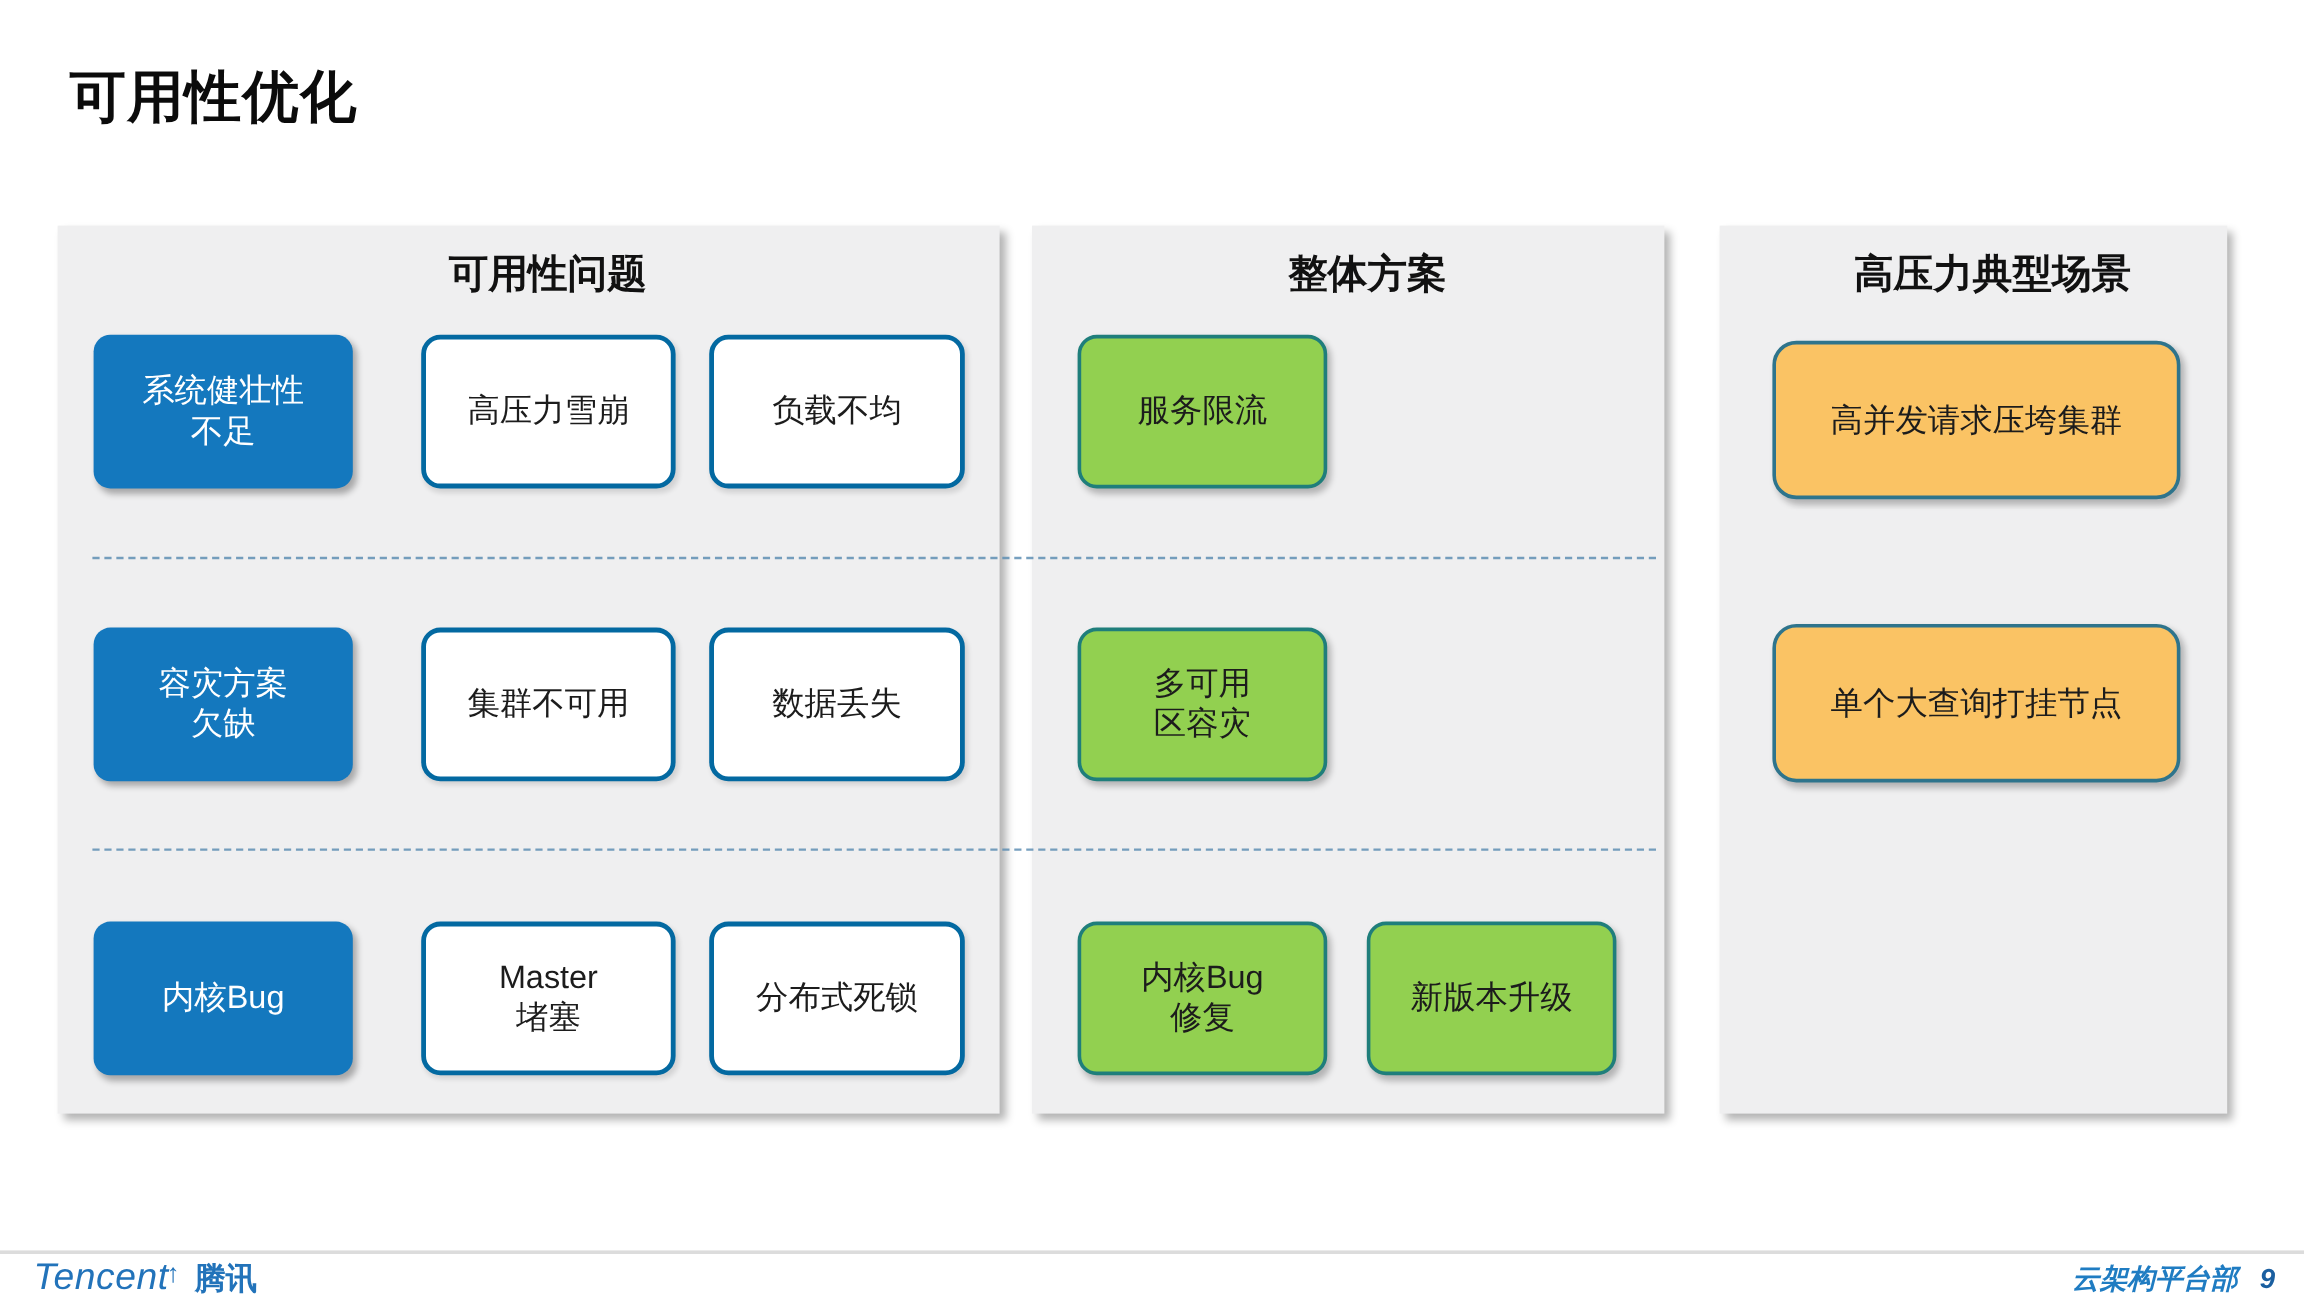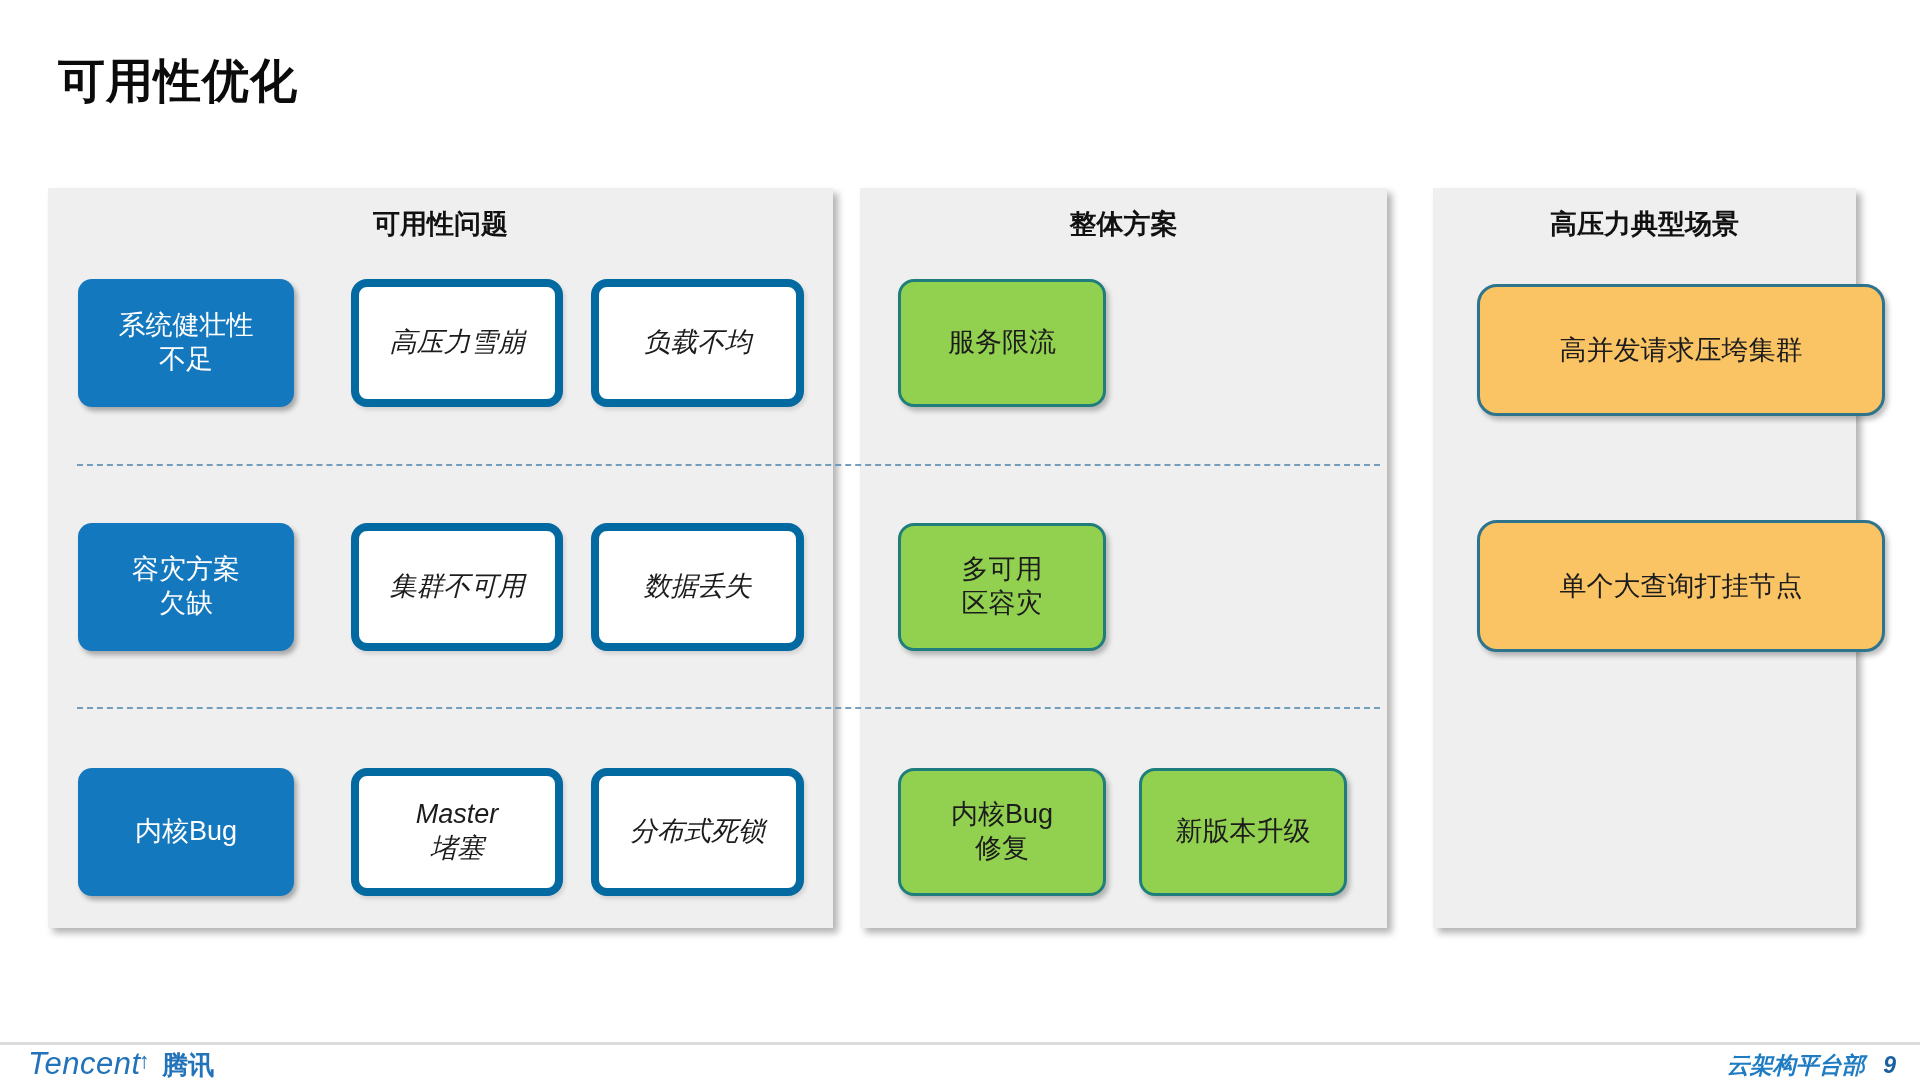--- a/index.html
+++ b/index.html
@@ -13,52 +13,51 @@
     font-size:47px;font-weight:800;color:#0b0b0b;letter-spacing:1px;
   }
   .panel{
     position:absolute;top:188px;height:740px;background:#efeff0;
     box-shadow:5px 5px 7px rgba(0,0,0,0.30);
   }
   .panel-left{left:48px;width:785px;}
   .panel-middle{left:860px;width:527px;}
   .panel-right{left:1433px;width:423px;}
   .panel-header{
-    position:absolute;top:18px;left:0;width:100%;text-align:center;
-    font-size:27px;font-weight:800;color:#111111;font-family:Liberation Mono, monospace;
+    position:absolute;top:18px;left:16px;width:100%;text-align:center;
+    font-size:33px;font-weight:800;color:#111111;font-family:Liberation Mono, monospace;
   }
   .row{position:absolute;left:0;width:100%;height:128px;}
   .row1{top:91px;}
   .row2{top:335px;}
   .row3{top:580px;}
   .box{
     position:absolute;top:0;height:100%;
     display:flex;align-items:center;justify-content:center;text-align:center;
     font-size:27px;color:#1c1c1c;white-space:pre-line;line-height:1.25;
     box-sizing:border-box;
   }
   .problem-box{
     left:30px;width:216px;background:#1478be;color:#ffffff;
     border-radius:14px;box-shadow:3px 4px 5px rgba(0,0,0,0.30);
   }
   .issue-box{
-    background:#ffffff;border:8px solid #0369a1;border-radius:16px;
+    background:#ffffff;border:4px solid #0369a1;border-radius:16px;
     box-shadow:2px 3px 4px rgba(0,0,0,0.12);
-    font-style:italic;
   }
   .issue-box.pos1{left:303px;width:212px;}
   .issue-box.pos2{left:543px;width:213px;}
   .solution-box{
     background:#92d050;border:3px solid #1f7e7b;border-radius:16px;
     box-shadow:3px 4px 5px rgba(0,0,0,0.25);
   }
   .solution-box.pos1{left:38px;width:208px;}
   .solution-box.pos2{left:279px;width:208px;}
   .scenario-box{
-    position:absolute;left:44px;width:408px;height:132px;
+    position:absolute;left:44px;width:340px;height:132px;
     display:flex;align-items:center;justify-content:center;text-align:center;
     background:#fac364;border:3px solid #2e748c;border-radius:20px;
     font-size:27px;color:#1c1c1c;box-shadow:3px 4px 5px rgba(0,0,0,0.25);
     box-sizing:border-box;
   }
   .scenario-box.srow1{top:96px;}
   .scenario-box.srow2{top:332px;}
   .dashed-divider{
     position:absolute;left:77px;width:1303px;height:0;
     border-top:2px dashed #5f8fb4;opacity:0.85;

